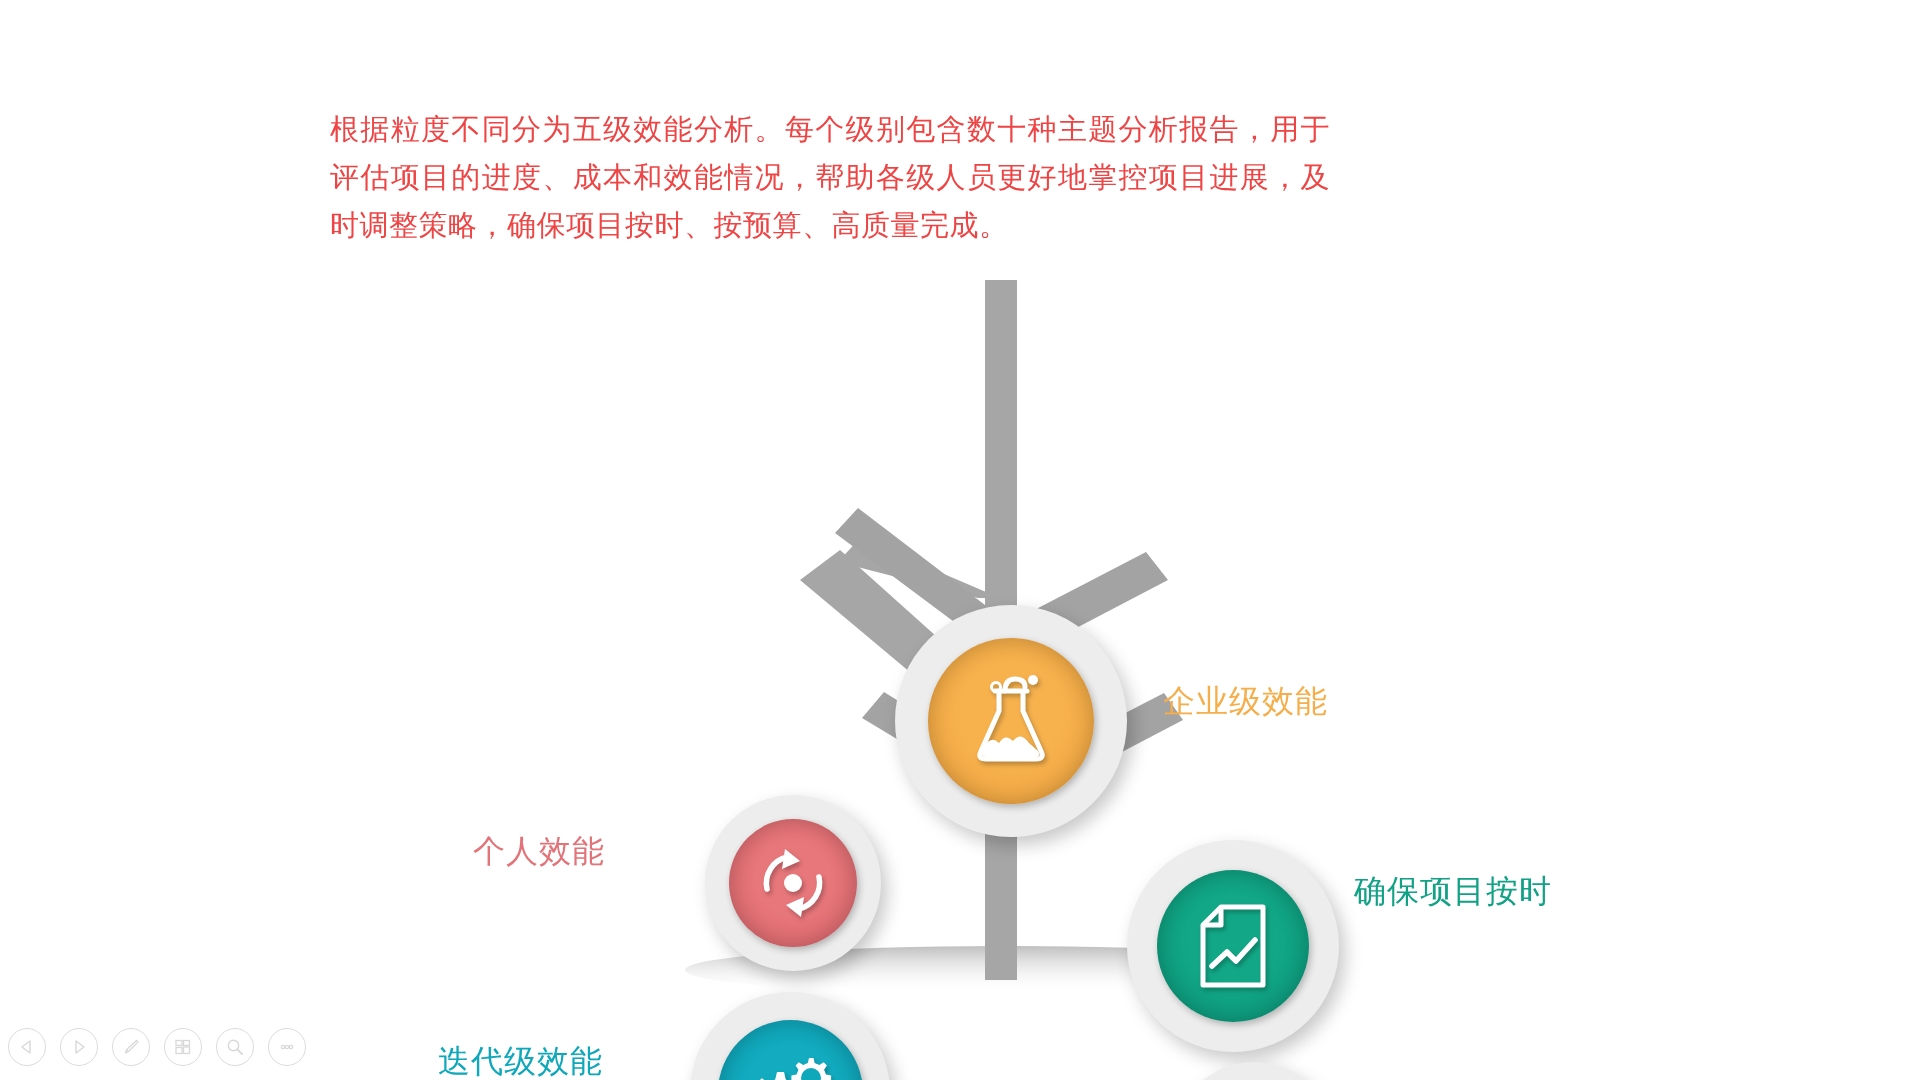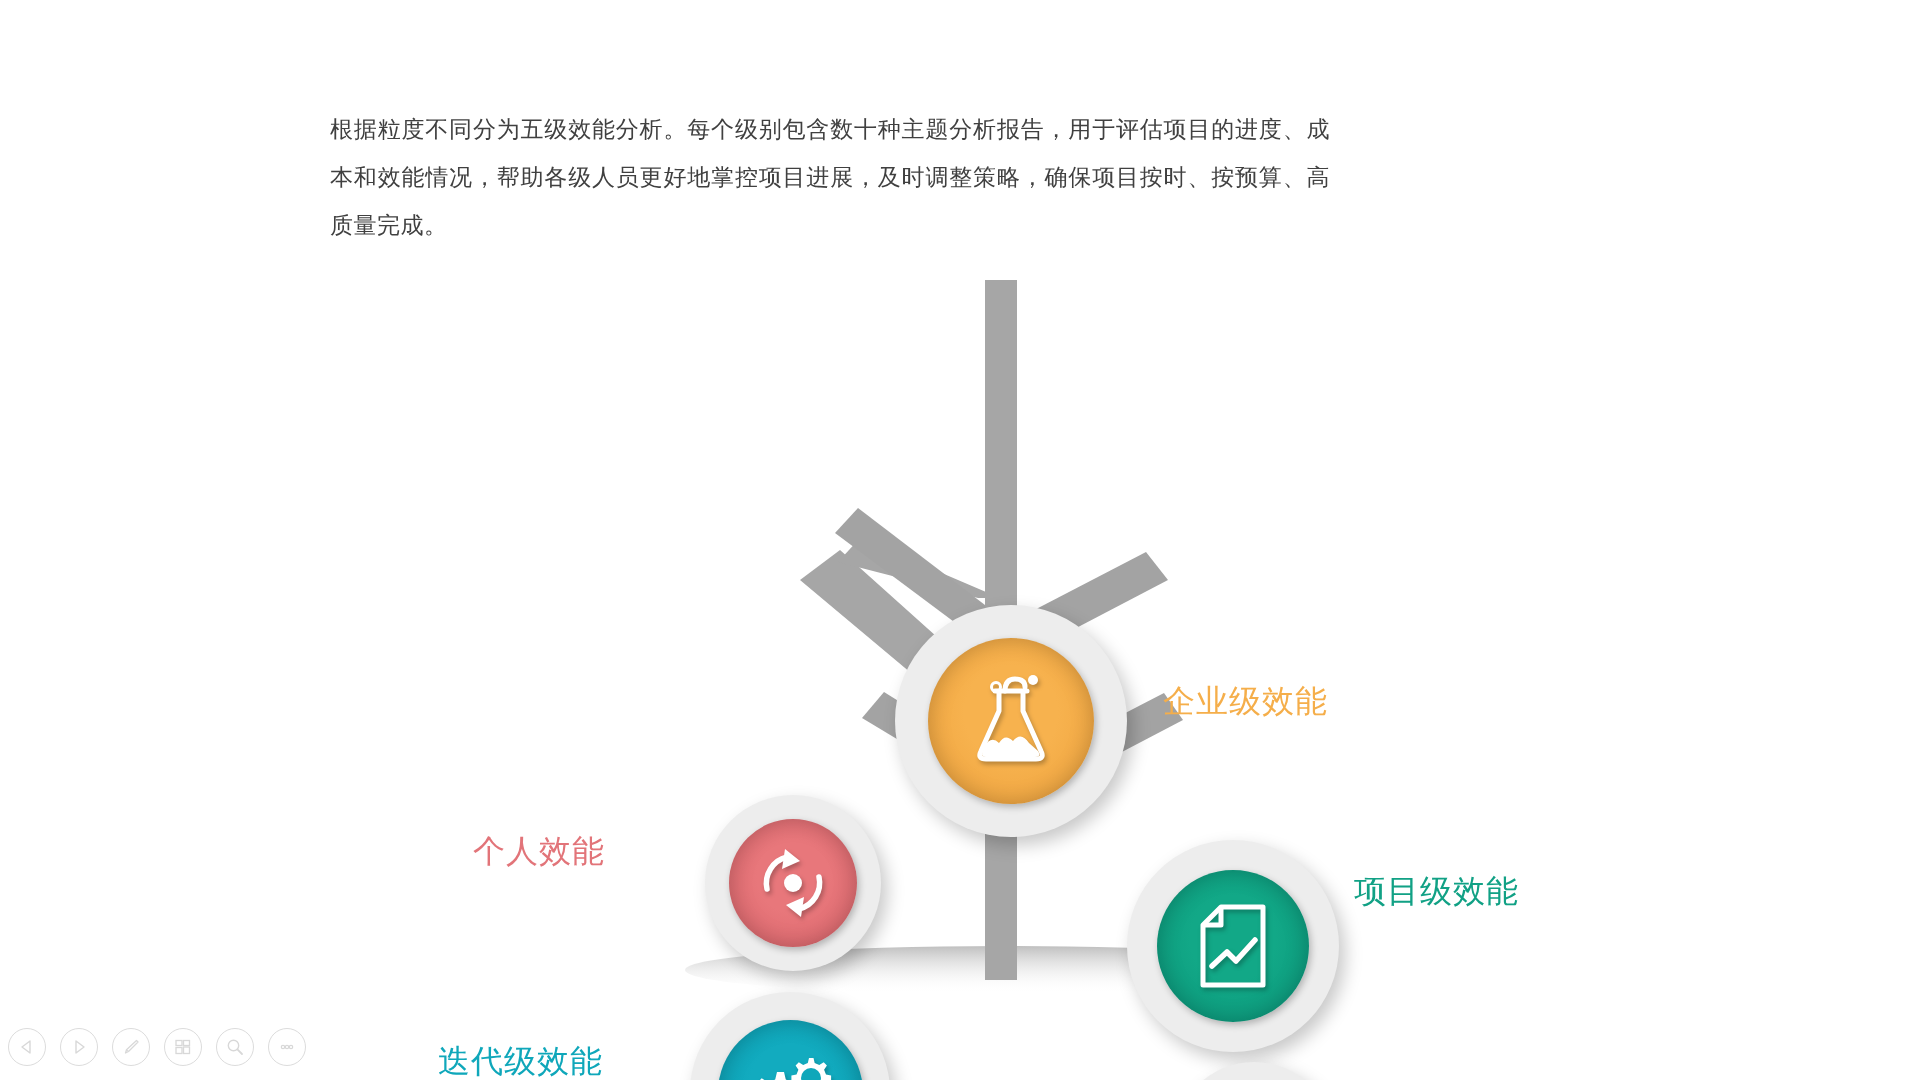--- a/index.html
+++ b/index.html
@@ -18,23 +18,23 @@
     height: 1080px;
     background: #ffffff;
   }
 
   
   .intro-paragraph {
     position: absolute;
     left: 330px;
     top: 105px;
     width: 1000px;
-    font-size: 23px;
+    font-size: 29px;
     line-height: 48px;
-    color: #404040;
+    color: #ef4444;
     letter-spacing: 0.5px;
     text-align: justify;
     font-family: "DejaVu Sans", "Liberation Sans", sans-serif;
   }
 
   
   .tree-wrap {
     position: absolute;
     left: 0; top: 280px;
     width: 1920px;
@@ -197,21 +197,21 @@
     </div>
 
     <div class="node" id="node-personal">
       
     </div>
 
     <div class="node-label" id="label-enterprise" style="color:#f5ae4a">企业级效能</div>
 
     <div class="node-label" id="label-product" style="color:#e27479">个人效能</div>
 
-    <div class="node-label" id="label-project" style="color:#11a185">项目级效能</div>
+    <div class="node-label" id="label-project" style="color:#11a185">确保项目按时</div>
 
     <div class="node-label" id="label-iteration" style="color:#0fa7ba">迭代级效能</div>
 
     <div class="node-label" id="label-personal" style="color:#5d2a62">个人效能</div>
   </div>
 
   <div class="toolbar">
 
     <div class="tool-btn">
       <svg width="16" height="16" viewBox="0 0 16 16">

